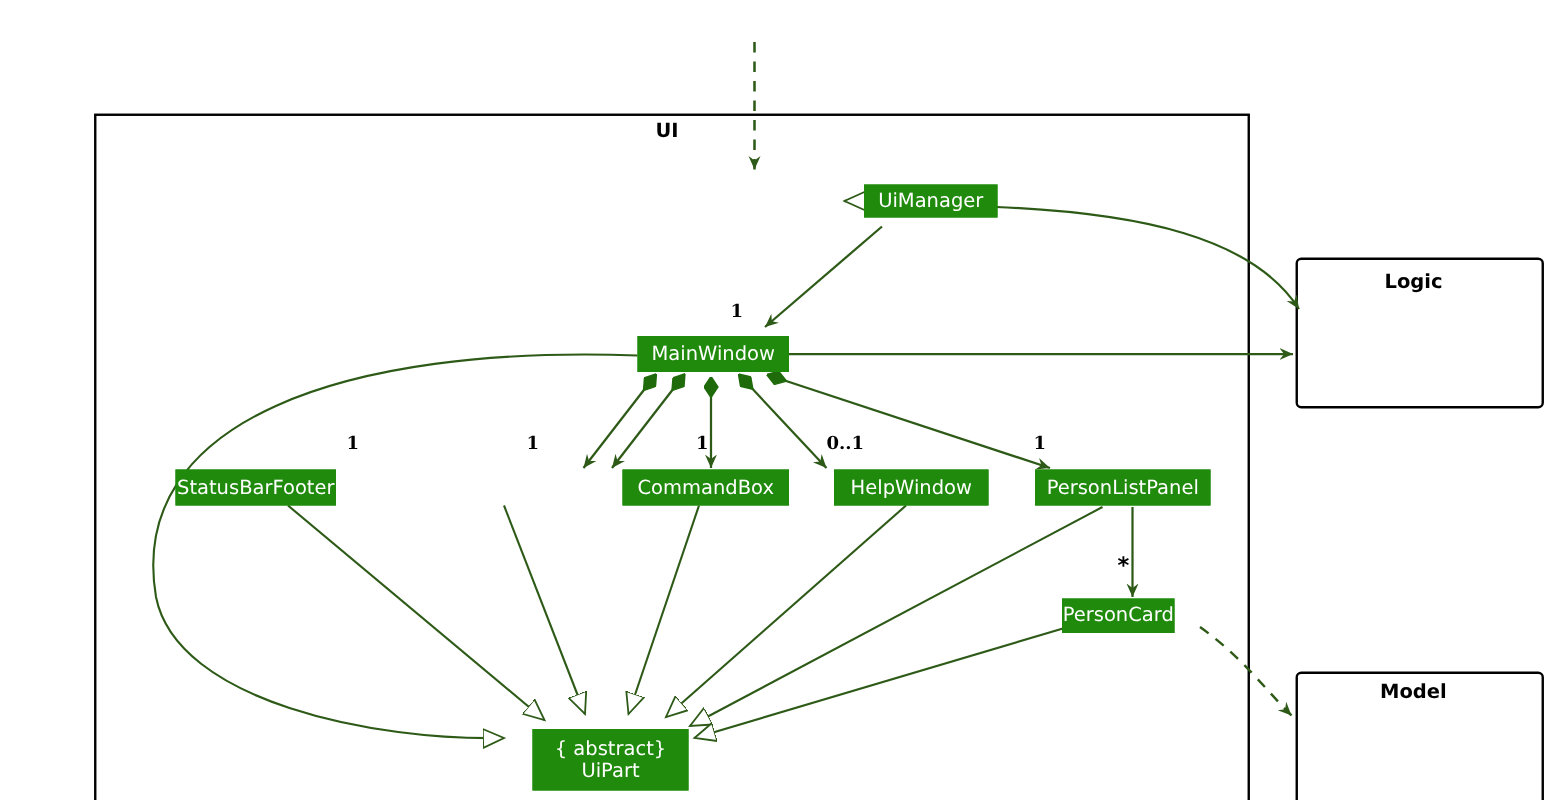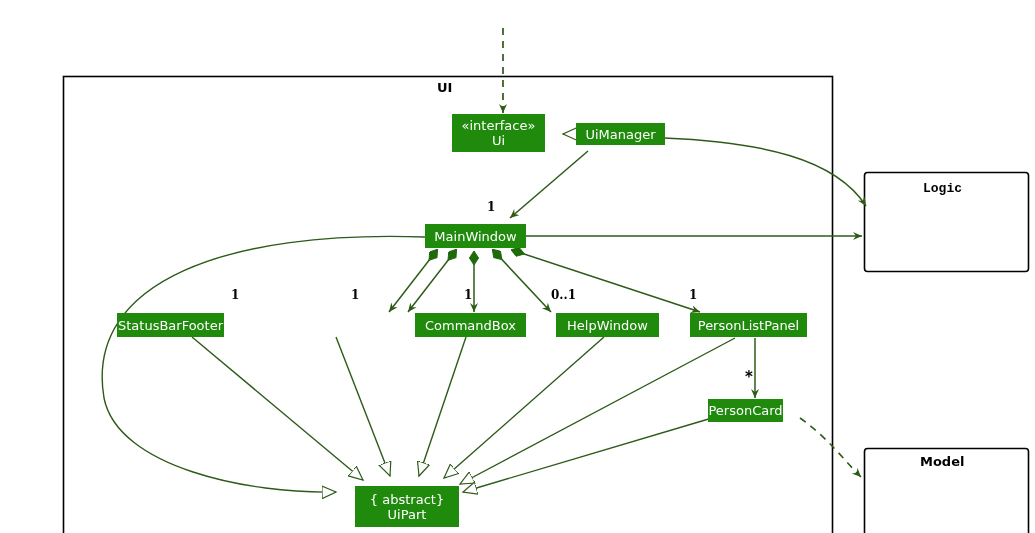--- a/index.html
+++ b/index.html
@@ -129,28 +129,24 @@
 
     <path d="M604,319 L444,460" fill="none" stroke="#2E5A18" stroke-width="1.4" marker-end="url(#triHollow)"></path>
 
     <path d="M735,320 L460,466" fill="none" stroke="#2E5A18" stroke-width="1.4" marker-end="url(#triHollow)"></path>
 
     <path d="M712,400 L463,474" fill="none" stroke="#2E5A18" stroke-width="1.4" marker-end="url(#triHollow)"></path>
   </svg>
 
   <div class="pkg-label" style="left:437px; top:62px;">UI</div>
 
-  <div class="pkg-label" style="left:923px; top:163px;font-family:Liberation Mono, monospace;">Logic</div>
+  <div class="pkg-label" style="left:923px; top:163px;">Logic</div>
 
   <div class="pkg-label" style="left:920px; top:436px;">Model</div>
 
-  <div class="cls" style="left:452px; top:96px; width:93px; height:38px;">
-    <span class="l1">«interface»</span>
-    <span class="l2">Ui</span>
-  </div>
 
   <div class="cls" style="left:576px; top:105px; width:89px; height:22px;">
     <span class="l2">UiManager</span>
   </div>
 
   <div class="cls" style="left:425px; top:206px; width:101px; height:24px;">
     <span class="l2">MainWindow</span>
   </div>
 
   <div class="cls" style="left:117px; top:295px; width:107px; height:24px;">

